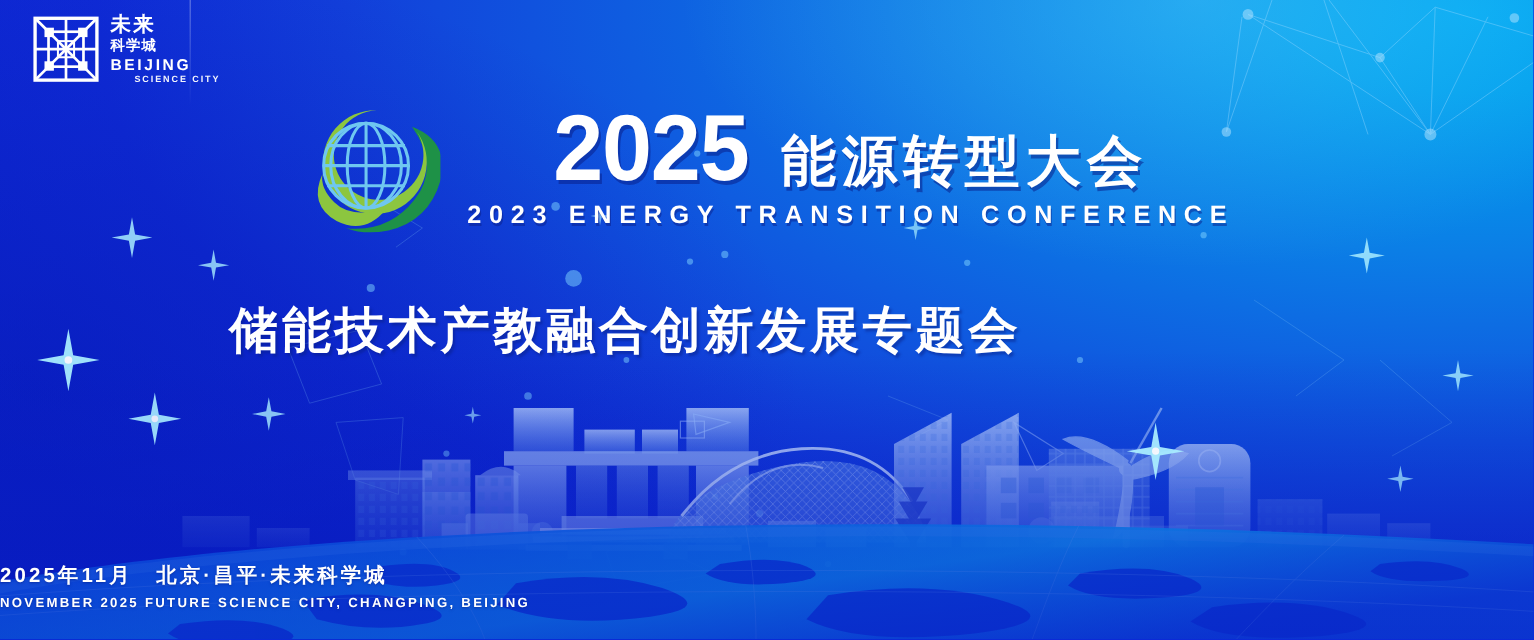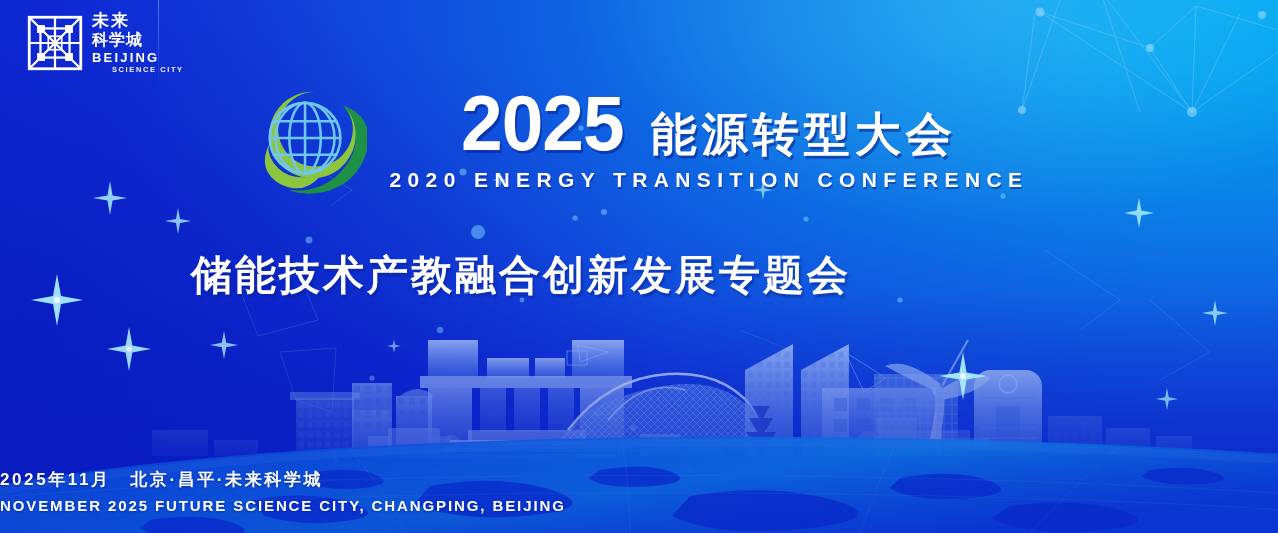--- a/index.html
+++ b/index.html
@@ -33,21 +33,21 @@
 
   
   .brand{position:absolute;left:27px;top:12px;display:flex;align-items:center;gap:9px;}
   .brand-mark{width:56px;height:56px;}
   .brand-text{display:flex;flex-direction:column;justify-content:center;line-height:1;}
   .brand-cn1,.brand-cn2{
     color:#fff;font-weight:700;letter-spacing:2px;
     font-family:"Liberation Sans","DejaVu Sans",sans-serif;
   }
   .brand-cn1{font-size:17px;margin-bottom:3px;}
-  .brand-cn2{font-size:16px;margin-bottom:3px;letter-spacing:1px;}
+  .brand-cn2{font-size:12px;margin-bottom:3px;letter-spacing:1px;}
   .brand-en1{color:#fff;font-size:13px;font-weight:700;letter-spacing:2.2px;margin-bottom:2px;}
   .brand-en2{color:#fff;font-size:7.5px;font-weight:700;letter-spacing:1.6px;opacity:.95;padding-left:20px;}
   .brand-divider{
     position:absolute;left:158px;top:0;width:1px;height:88px;
     background:linear-gradient(to bottom, rgba(255,255,255,.34), rgba(255,255,255,0));
   }
 
   
   .title-block{
     position:absolute;left:0;top:82px;width:1278px;
@@ -85,21 +85,21 @@
 
   
   .footer{
     position:absolute;left:0;top:468px;width:1040px;text-align:left;color:#fff;
   }
   .footer-cn{
     font-size:17px;font-weight:700;letter-spacing:2.6px;
     text-shadow:0 1px 2px rgba(6,24,120,.5);
   }
   .footer-en{
-    margin-top:6px;font-size:15px;font-weight:700;letter-spacing:1.9px;
+    margin-top:6px;font-size:11px;font-weight:700;letter-spacing:1.9px;
     text-shadow:0 1px 2px rgba(6,24,120,.5);
   }
 </style>
 </head>
 <body>
 
 <div class="banner">
 
   <div class="bg-shade-left"></div>
   <div class="bg-glow-top"></div>
@@ -421,21 +421,21 @@
         <ellipse cx="57" cy="55" rx="30" ry="36"></ellipse>
         <path d="M24,38 h66 M21,55 h72 M24,72 h66"></path>
         <path d="M57,19 v72"></path>
       </g>
     </svg>
     <div class="title-texts">
       <div class="title-main">
         <span class="title-year">2025</span>
         <span class="title-cn">能源转型大会</span>
       </div>
-      <div class="title-en">2020 ENERGY TRANSITION CONFERENCE</div>
+      <div class="title-en">2023 ENERGY TRANSITION CONFERENCE</div>
     </div>
   </div>
 
   <div class="subhead">储能技术产教融合创新发展专题会</div>
 
   <div class="footer">
     <div class="footer-cn">2025年11月　北京·昌平·未来科学城</div>
     <div class="footer-en">NOVEMBER 2025   FUTURE SCIENCE CITY, CHANGPING, BEIJING</div>
   </div>
 

